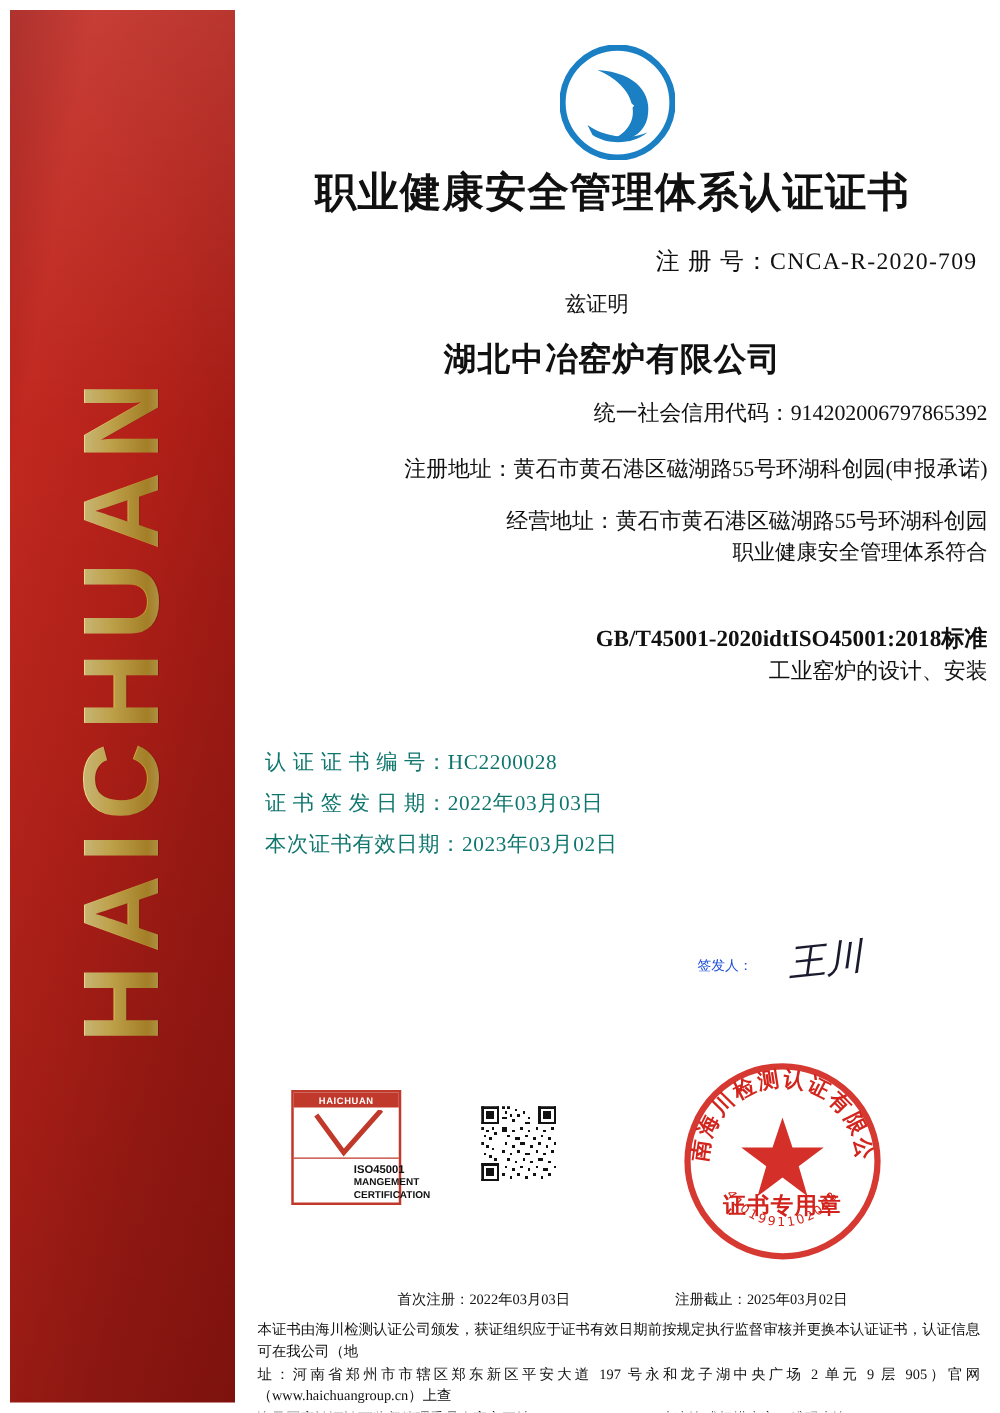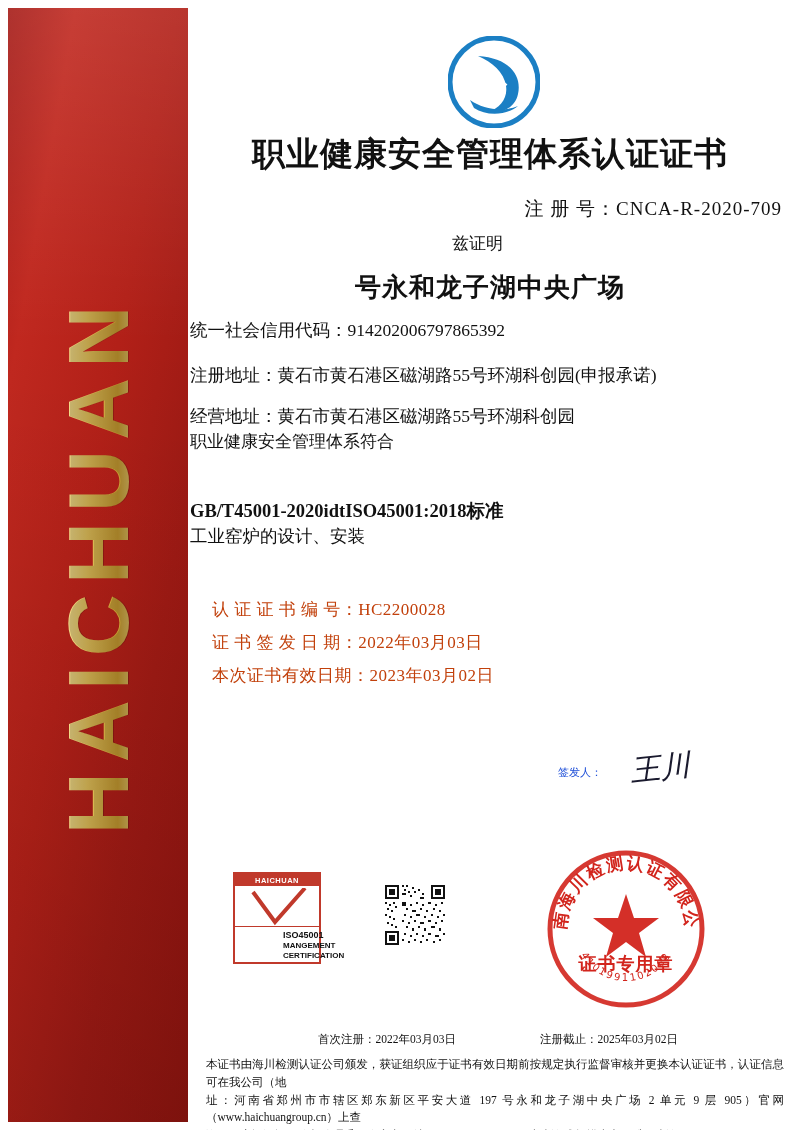--- a/index.html
+++ b/index.html
@@ -111,39 +111,39 @@
     font-family: "DejaVu Sans", sans-serif;
     font-weight: bold;
     font-size: 26px;
     color: #111;
     letter-spacing: 1px;
   }
 
   .line-row {
     position: absolute;
     width: 600px;
-    text-align: left;
+    text-align: right;
     font-size: 17.5px;
     color: #111;
   }
   .r1 { top: 318px; }
   .r2 { top: 363px; }
   .r3 { top: 404px; }
   .r4 { top: 427px; font-size: 17px; }
   .r5 { top: 460px; font-weight: bold; font-family: "Liberation Serif", serif; font-size: 18.5px; margin-top: 38px; }
   .r6 { top: 497px; }
   .r7 { top: 524px; }
 
   .r4 { top: 430px; }
 
   .detail {
     position: absolute;
     left: 22px;
     font-size: 17px;
-    color: #c2410c;
+    color: #0f766e;
     letter-spacing: 0.5px;
     font-family: Liberation Serif, serif;
   }
   .d1 { top: 598px; }
   .d2 { top: 631px; }
   .d3 { top: 664px; }
 
   .signer {
     position: absolute;
     left: 368px;
@@ -257,21 +257,21 @@
     </div>
 
     <div class="cert-title">职业健康安全管理体系认证证书</div>
 
     <div class="reg-no">
       <span>注 册 号：</span><span>CNCA-R-2020-709</span>
     </div>
 
     <div class="zizhengming">兹证明</div>
 
-    <div class="company">号永和龙子湖中央广场</div>
+    <div class="company">湖北中冶窑炉有限公司</div>
 
     <div class="line-row r1">统一社会信用代码：914202006797865392</div>
     <div class="line-row r2">注册地址：黄石市黄石港区磁湖路55号环湖科创园(申报承诺)</div>
     <div class="line-row r3">经营地址：黄石市黄石港区磁湖路55号环湖科创园</div>
     <div class="line-row r4">职业健康安全管理体系符合</div>
     <div class="line-row r5">GB/T45001-2020idtISO45001:2018标准</div>
     <div class="line-row r7">工业窑炉的设计、安装</div>
 
     <div class="detail d1">认 证 证 书 编 号：HC2200028</div>
     <div class="detail d2">证 书 签 发 日 期：2022年03月03日</div>

